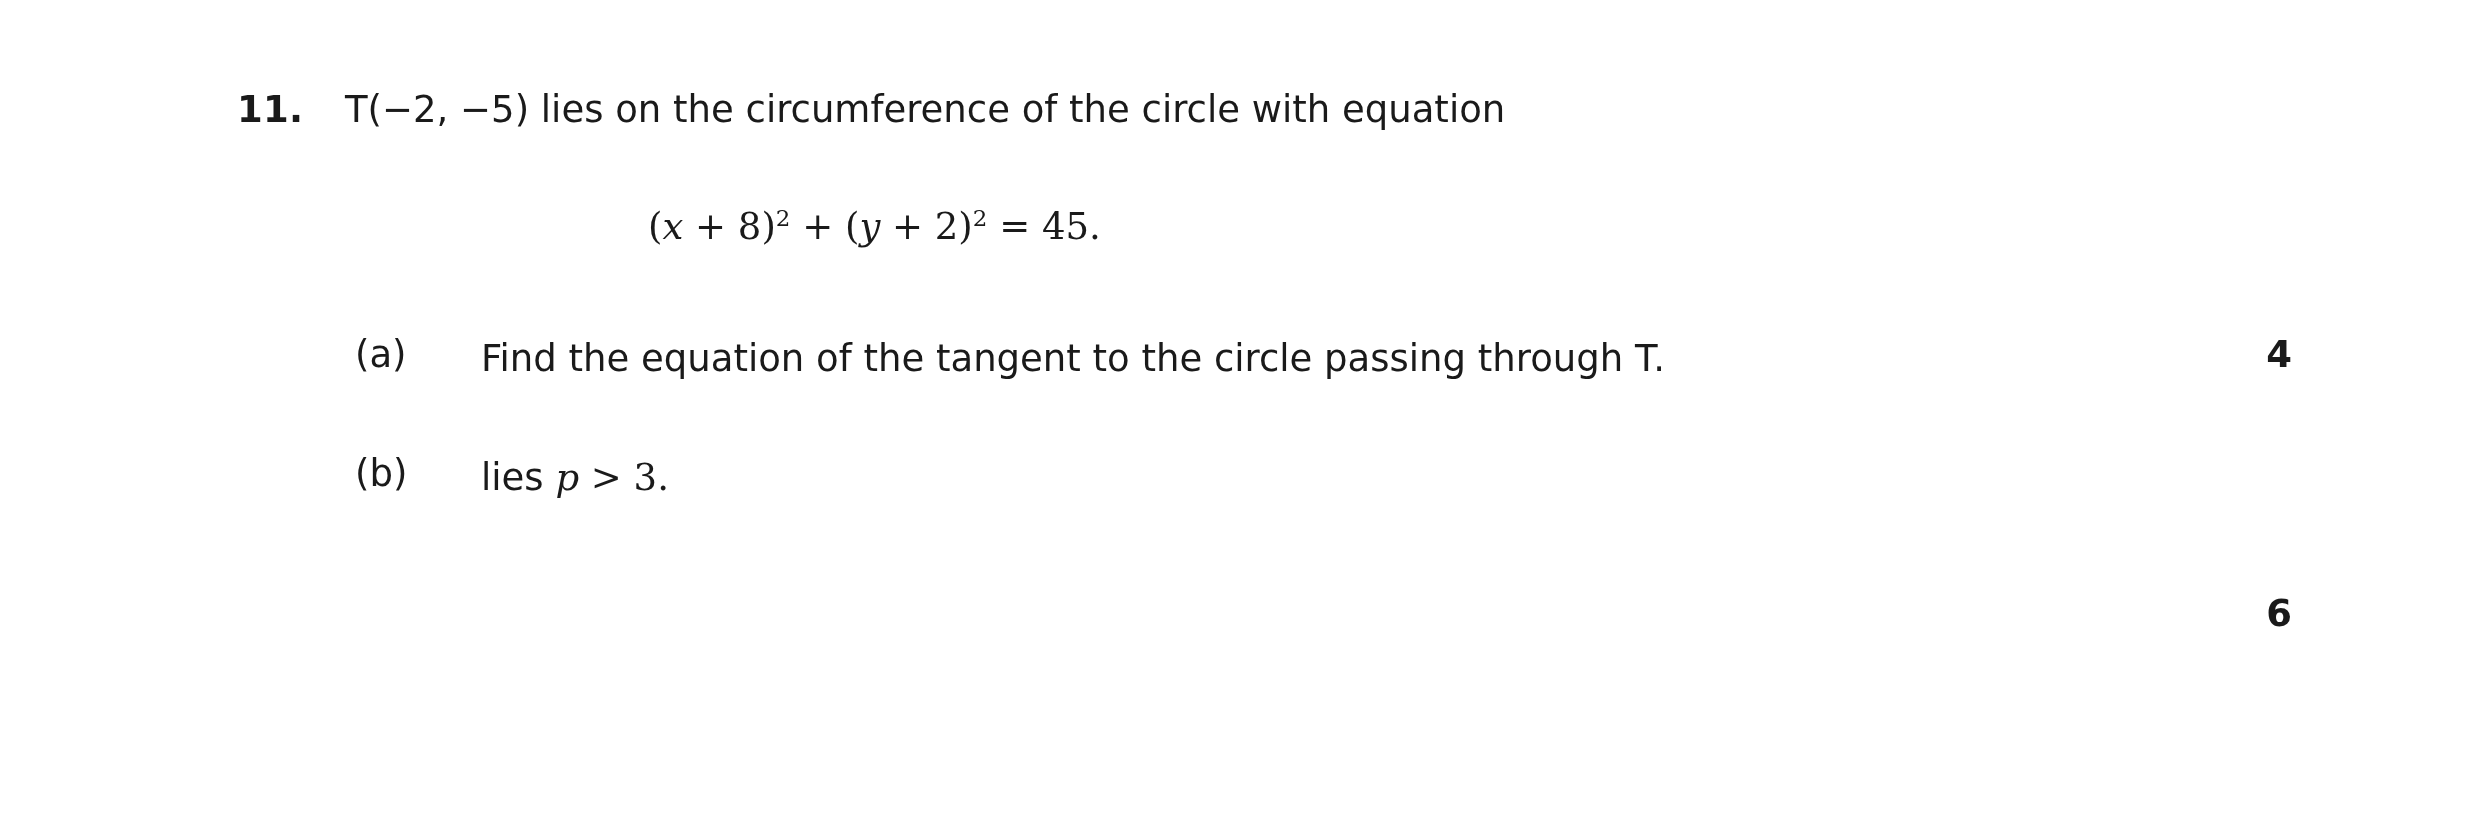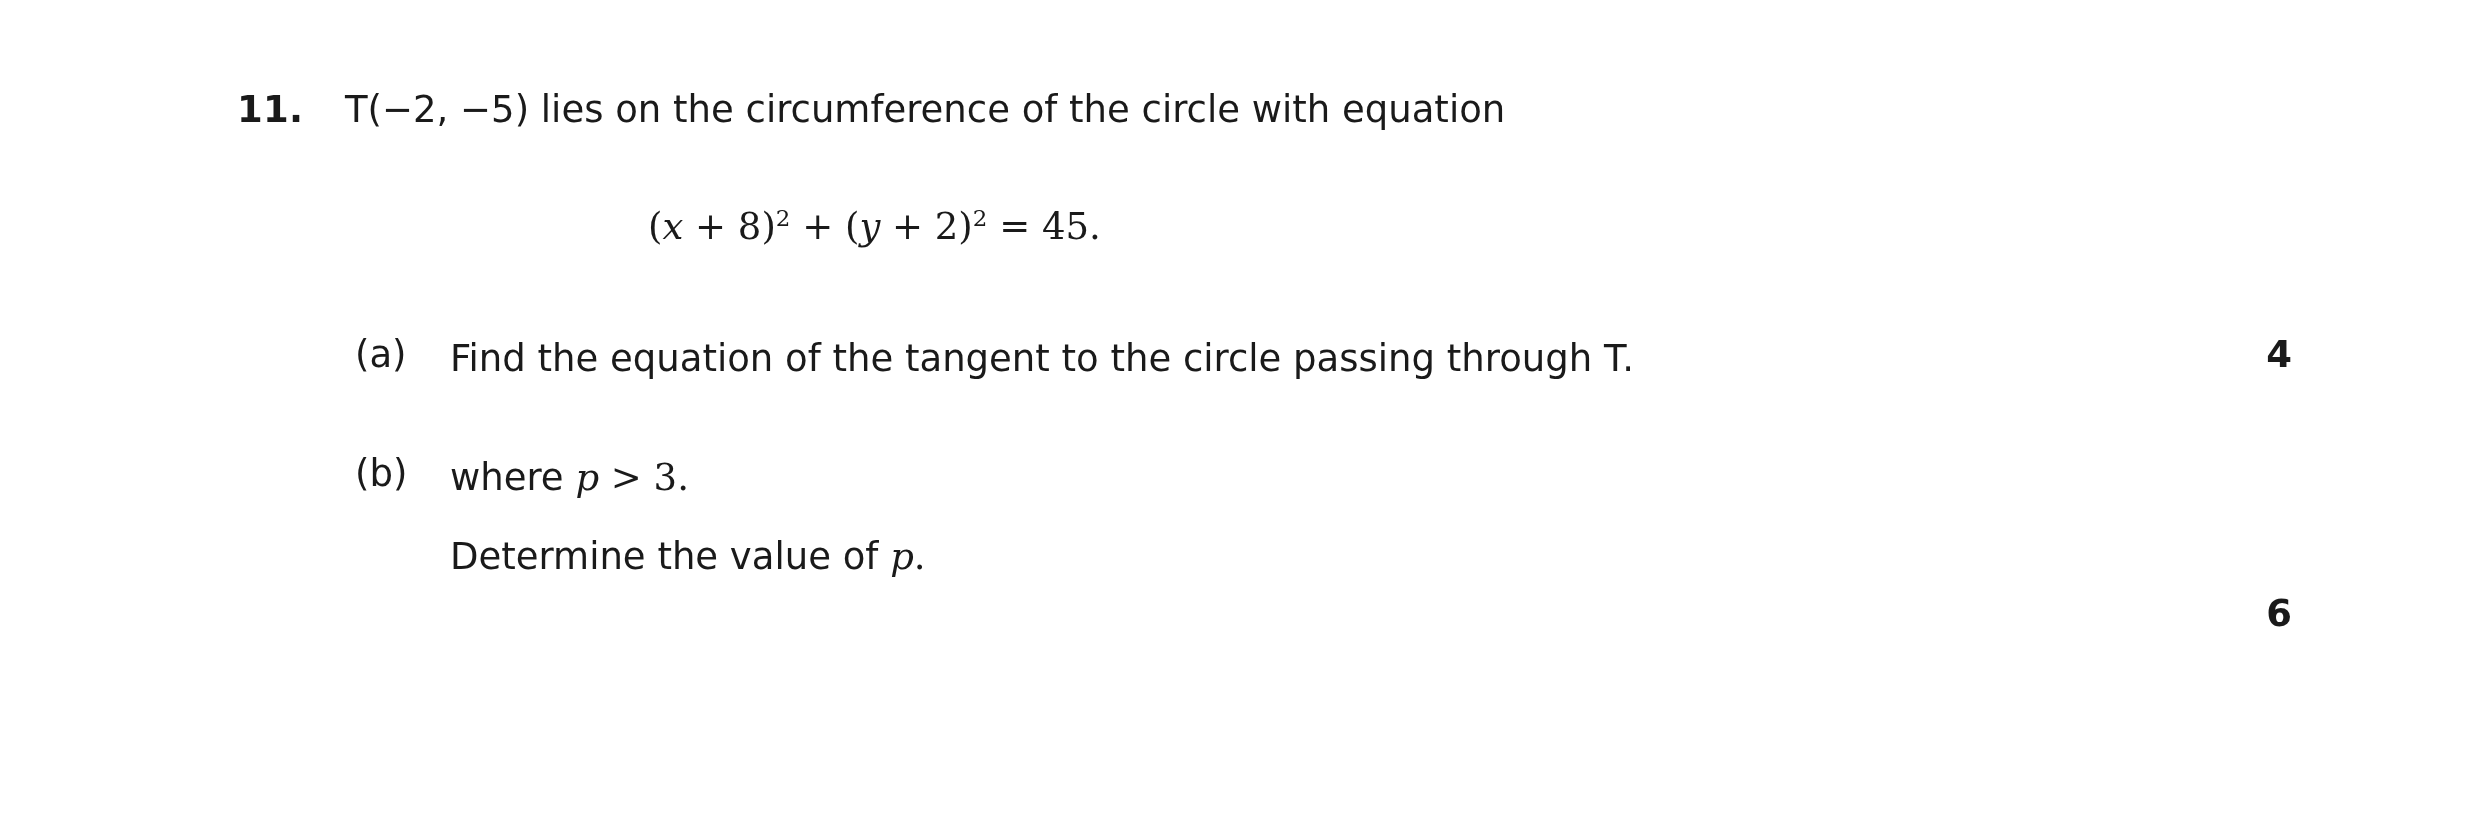--- a/index.html
+++ b/index.html
@@ -54,20 +54,21 @@
     width: 95px;
     flex: 0 0 95px;
     font-size: 37px;
   }
   .part-body {
     font-size: 37px;
   }
   .part-line {
     white-space: nowrap;
     line-height: 1.42;
+    margin-left: 31px;
   }
 
   #part-a { left: 355px; top: 333px; }
   #part-b { left: 355px; top: 452px; }
 
   .marks {
     position: absolute;
     font-weight: bold;
     font-size: 37px;
     text-align: right;
@@ -113,23 +114,20 @@
       <div class="part-line">Find the equation of the tangent to the circle passing through T.</div>
     </div>
   </div>
 
   <div class="marks" id="marks-a">4</div>
 
   <div class="part" id="part-b">
     <div class="part-label">(b)</div>
     <div class="part-body">
       <div class="part-line">
-        <span>where</span><span class="math"> <span class="mi">p</span><span class="mn"> &gt; 3.</span></span>
-      </div>
-      <div class="part-line" style="margin-top: 26px;">
-        <span>Determine the value of</span><span class="math"> <span class="mi">p</span><span class="mn">.</span></span>
+        <span>lies</span><span class="math"> <span class="mi">p</span><span class="mn"> &gt; 3.</span></span>
       </div>
     </div>
   </div>
 
   <div class="marks" id="marks-b">6</div>
 
 </div>
 
 </body></html>

